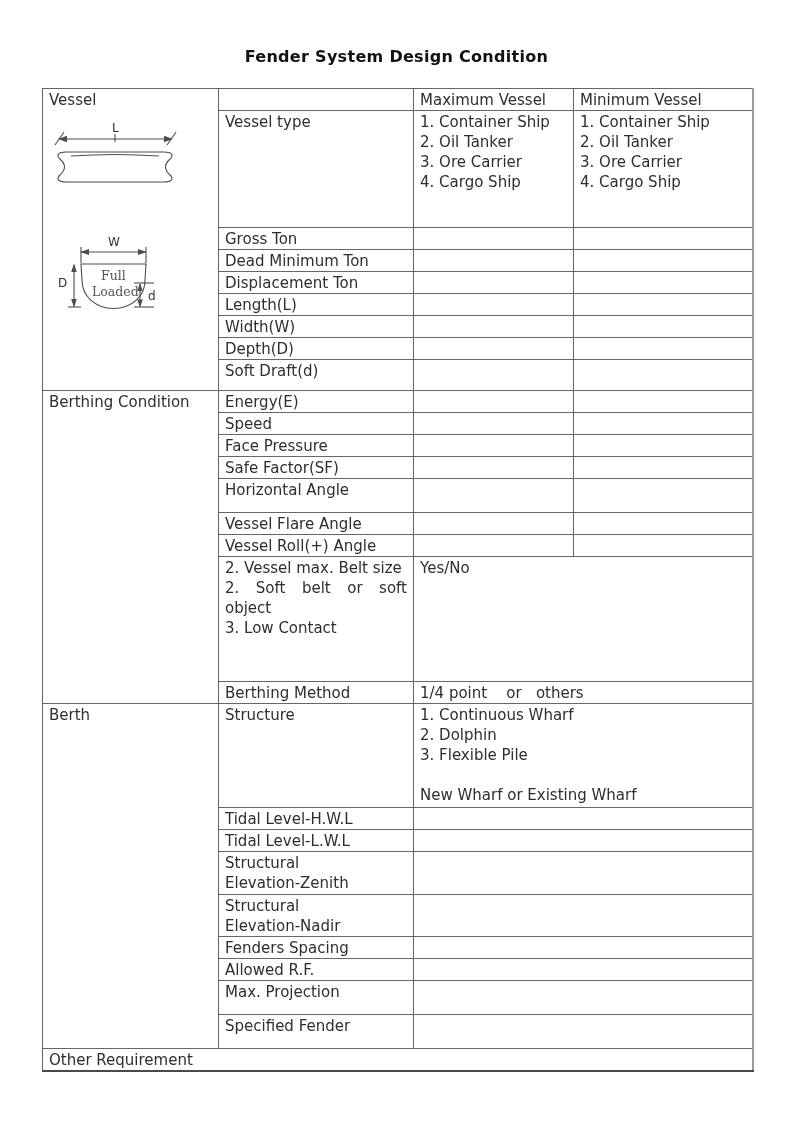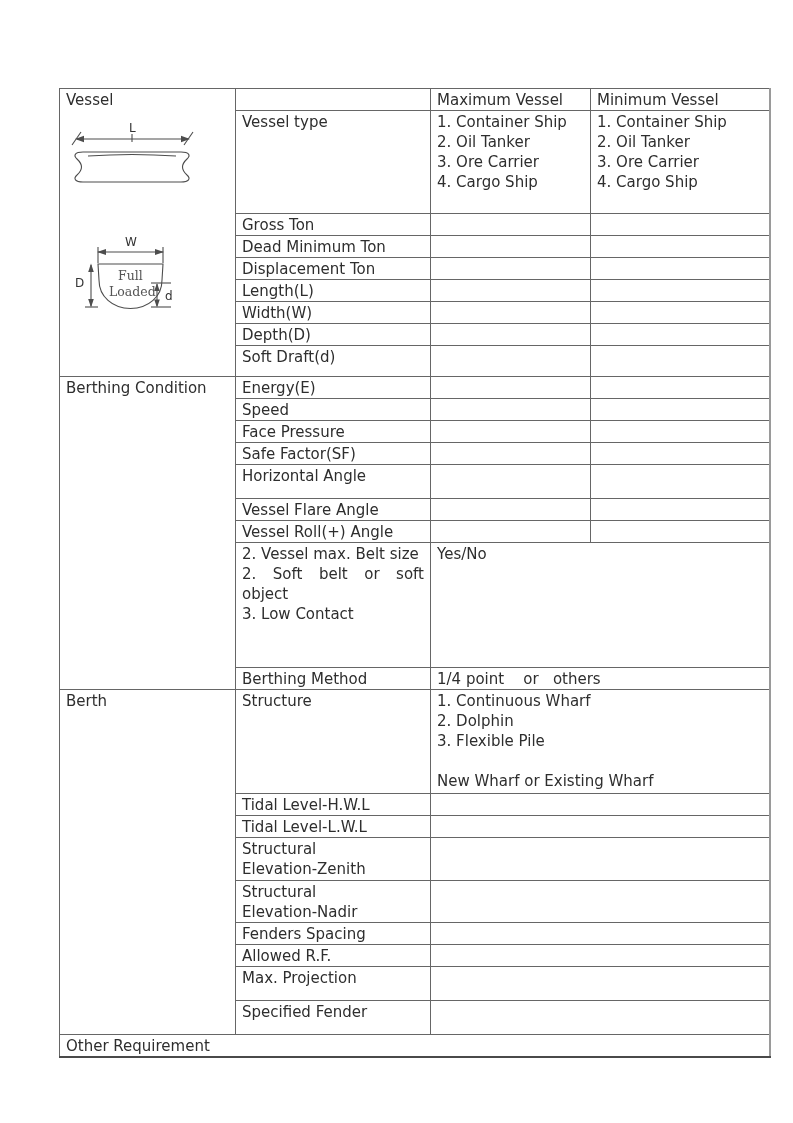--- a/index.html
+++ b/index.html
@@ -7,52 +7,53 @@
     position:relative;width:793px;height:1123px;background:#ffffff;
     margin:0 auto;overflow:hidden;
     font-family:"DejaVu Sans","Liberation Sans",sans-serif;
     color:#2e2e2e;font-size:15px;
   }
   .doc-title{
     position:absolute;top:47px;left:0;width:100%;text-align:center;
     font-size:16px;font-weight:bold;color:#111;letter-spacing:.3px;
   }
   table.design{
-    position:absolute;left:59px;top:88px;width:710px;
+    position:absolute;left:42px;top:88px;width:710px;
     border-collapse:collapse;table-layout:fixed;
     border-top:1px solid #5c5c5c;border-left:1px solid #7a7a7a;
     border-right:2px solid #9a9a9a;border-bottom:2px solid #4a4a4a;
   }
   table.design td{
     border:1px solid #666;vertical-align:top;
     padding:1px 6px 0 6px;line-height:20px;overflow:hidden;
   }
   
   .rh20{height:20px}.rh21{height:21px}.rh22{height:22px}.rh23{height:34px}
   .rh31{height:31px}.rh42{height:42px}.rh43{height:43px}
-  .rh103{height:103px}.rh104{height:104px}.rh125{height:125px}
+  .rh103{height:117px}.rh104{height:104px}.rh125{height:125px}
   .lbl{white-space:pre-line;}
   .val-multi{white-space:pre-line;line-height:21px;padding-top:2px;margin-left:24px;}
   .val-pre{white-space:pre-wrap;}
   .belt-cell{padding-right:14px;line-height:21px;padding-top:2px;}
   .belt-item{text-align:justify;}
   .section-cell{line-height:20px;}
   .diagram{display:block;}
   .diag-plan{margin:9px 0 0 2px;}
   .diag-section{margin:48px 0 0 7px;}
   svg .ln{stroke:#4d4d4d;stroke-width:1.1;fill:none;}
   svg .ah{fill:#4d4d4d;stroke:none;}
   svg .dimtxt{fill:#333;font-family:"DejaVu Sans",sans-serif;font-size:12px;}
   svg .sertxt{fill:#555;font-family:"DejaVu Serif","Liberation Serif",serif;font-size:12.5px;}
 </style>
 </head>
 <body>
 
 <div class="page">
 
+  <div class="doc-title">Fender System Design Condition</div>
 
   <table class="design">
     <colgroup>
       <col style="width:176px">
         <col style="width:195px">
         <col style="width:160px">
         <col style="width:179px">
     </colgroup>
 
     <tbody>

